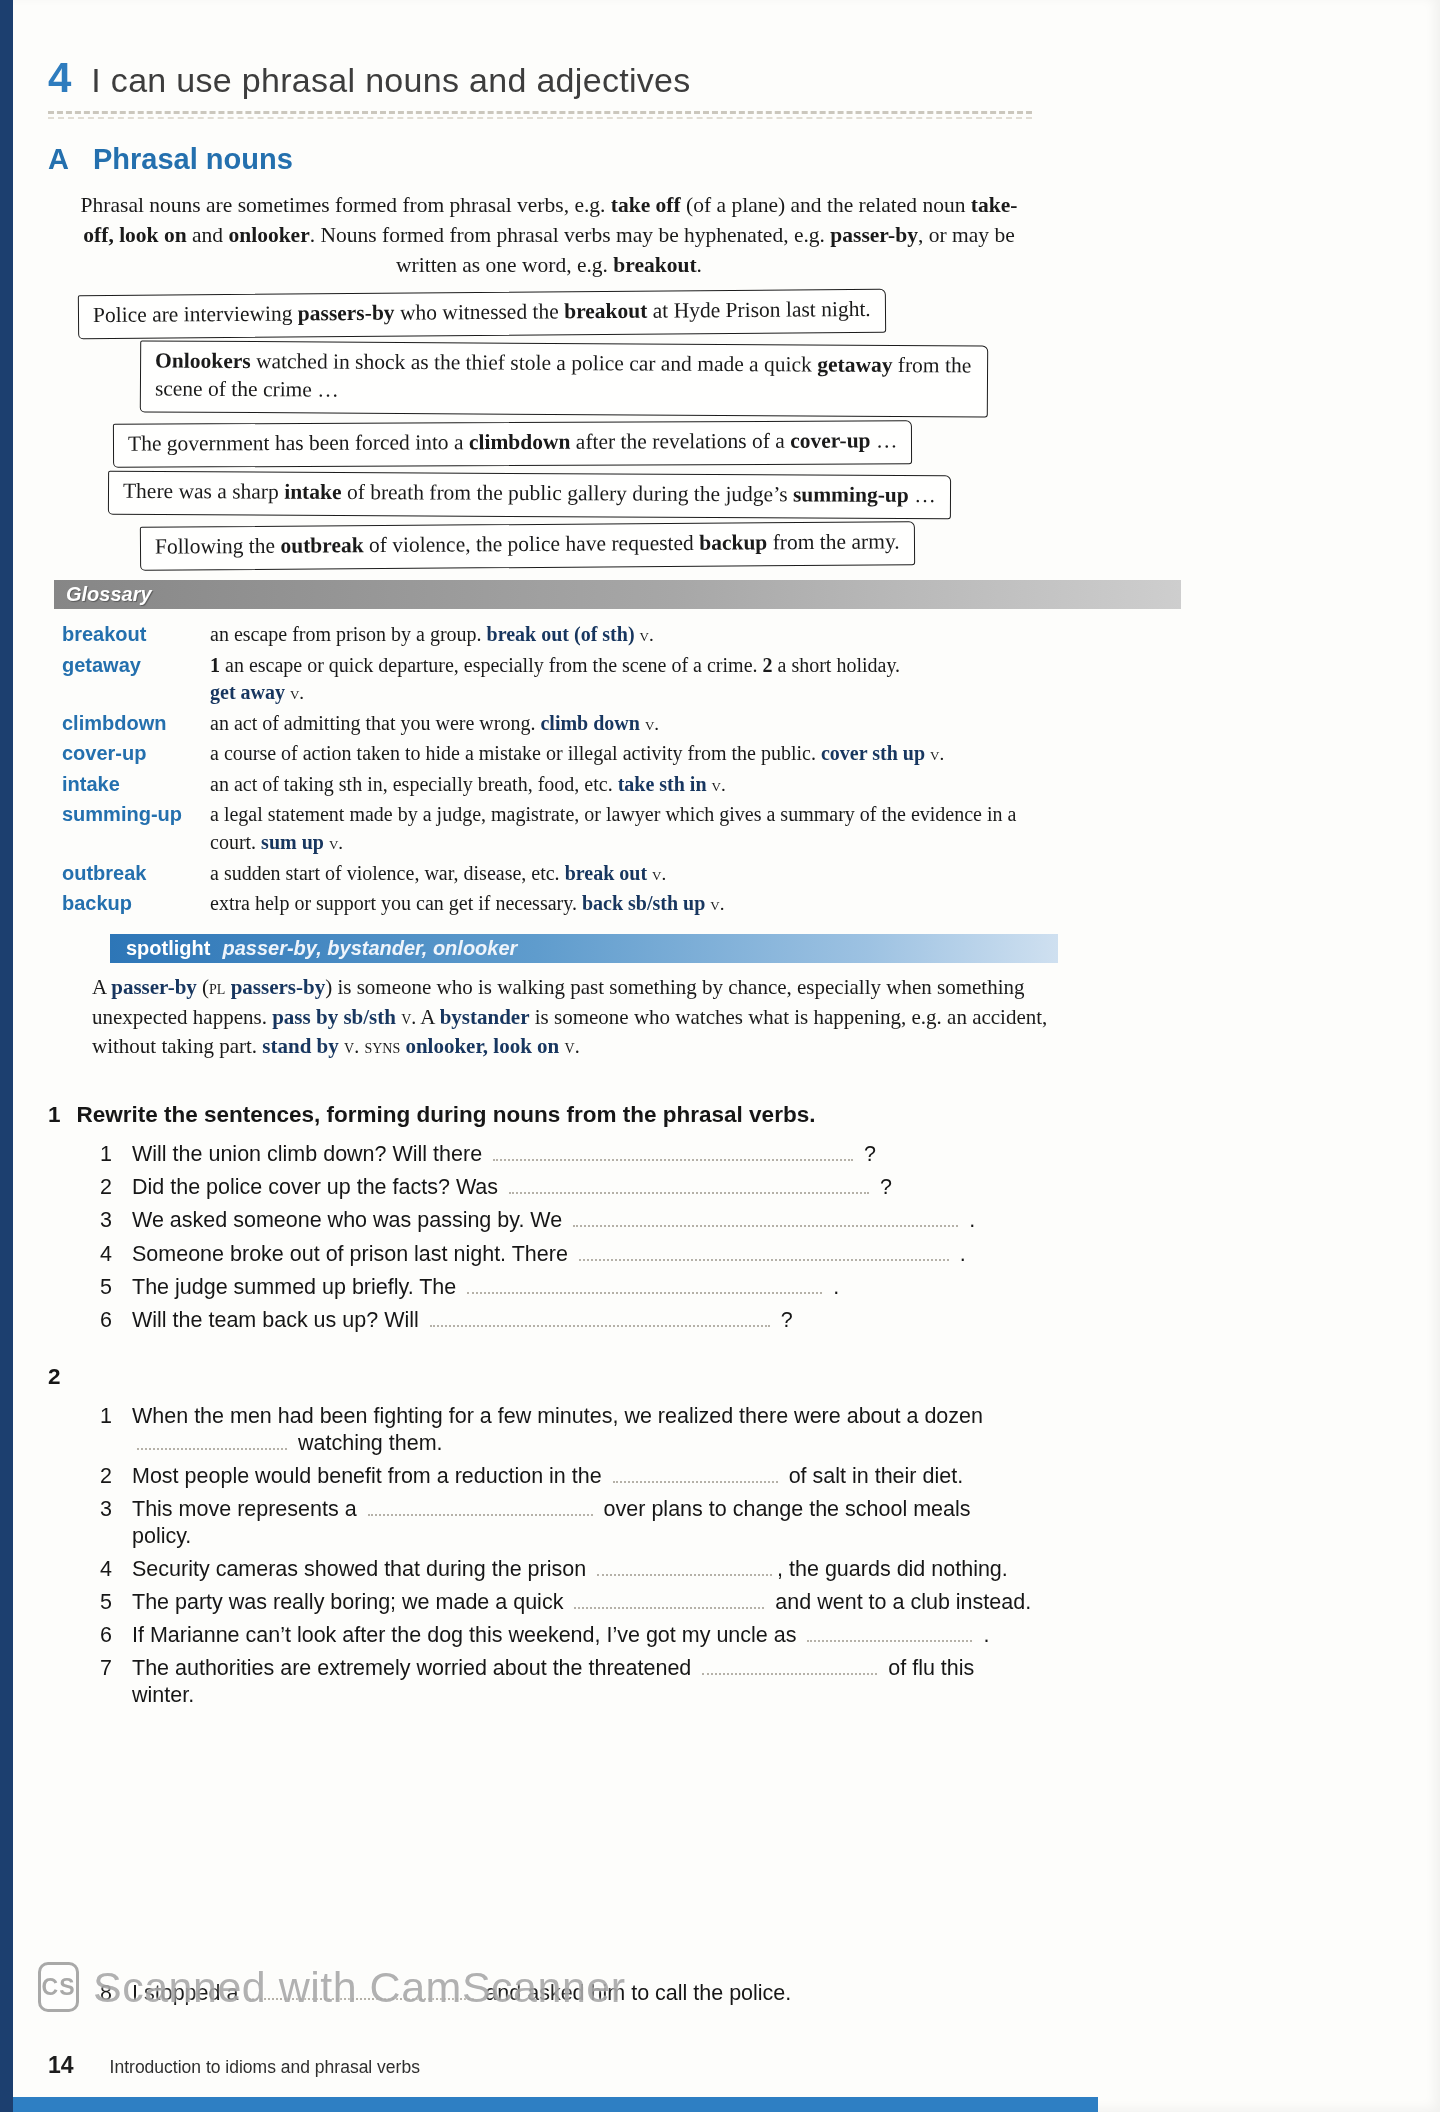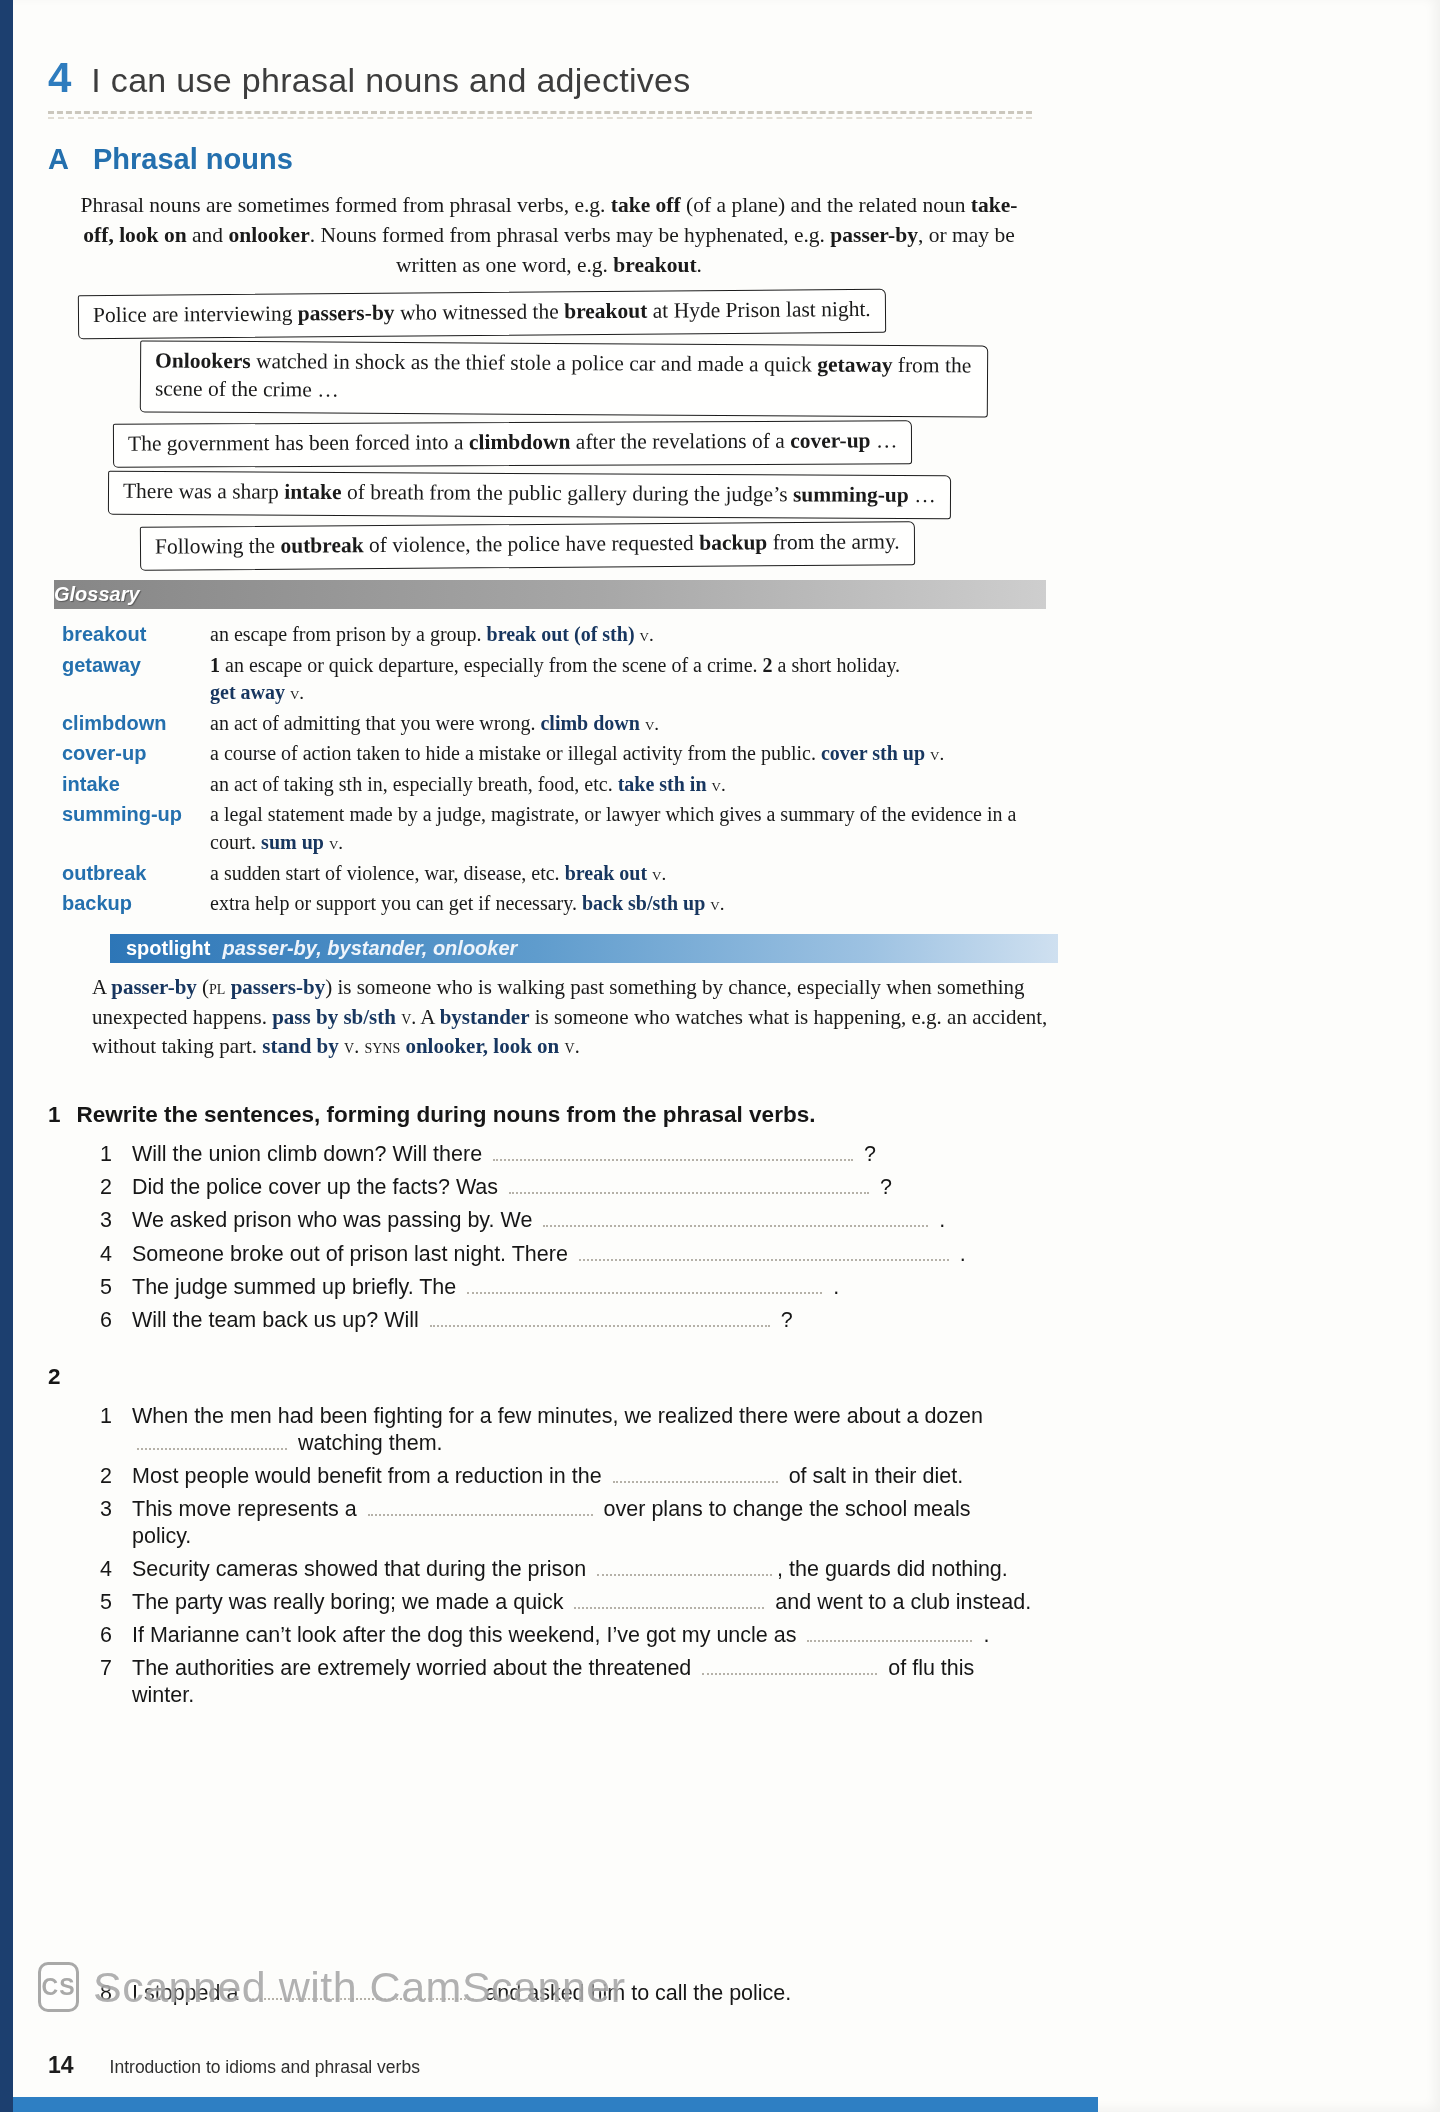--- a/index.html
+++ b/index.html
@@ -35,22 +35,22 @@
   .examples { margin-top:12px; }
   .box { border:1.6px solid #1c1c1c; border-radius:2px 6px 3px 5px; background:#fffffe;
     padding:6px 14px 8px; font-size:21.5px; line-height:1.3; width:max-content; max-width:900px; margin-bottom:7px; }
   .examples div.box:nth-of-type(1){ margin-left:30px; transform:rotate(-0.45deg); }
   .examples div.box:nth-of-type(2){ margin-left:92px; transform:rotate(0.35deg); max-width:848px; }
   .examples div.box:nth-of-type(3){ margin-left:65px; transform:rotate(-0.25deg); }
   .examples div.box:nth-of-type(4){ margin-left:60px; transform:rotate(0.3deg); }
   .examples div.box:nth-of-type(5){ margin-left:92px; transform:rotate(-0.4deg); }
 
   
-  .glossary-bar { margin-top:12px; margin-left:6px; width:992px; height:29px;
-    background:linear-gradient(90deg,#868686,#a7a7a7 55%,#cecece); display:flex; align-items:center; }
+  .glossary-bar { margin-top:12px; margin-left:6px; width:1127px; height:29px;
+    background:linear-gradient(90deg,#868686,#a7a7a7 55%,#cecece); display:flex; align-items:center; padding-left:12px; }
   .glossary-bar span { font-family:"Liberation Sans",sans-serif; font-weight:bold; font-style:italic;
     font-size:20px; color:#fff; text-shadow:1px 1px 1px #5a5a5a; }
   .glossary-entries { margin-top:12px; margin-left:14px; width:994px; }
   .g-row { display:grid; grid-template-columns:148px 1fr; margin-bottom:3px; }
   .g-term { font-family:"Liberation Sans",sans-serif; font-weight:bold; color:#2470ae; font-size:20px; padding-top:2px; }
   .g-def { font-size:20px; line-height:1.38; }
 
   
   .spotlight { margin-top:16px; margin-left:44px; }
   .spotlight-bar { margin-left:18px; width:948px; height:29px; display:flex; align-items:center; gap:12px;
@@ -199,21 +199,21 @@
             <span class="item-text"><span>Will the union climb down? Will there </span><span class="dots" style="width: 360px;"></span><span> ?</span></span>
           </div>
 
           <div class="ex-item">
             <span class="item-num">2</span>
             <span class="item-text"><span>Did the police cover up the facts? Was </span><span class="dots" style="width: 360px;"></span><span> ?</span></span>
           </div>
 
           <div class="ex-item">
             <span class="item-num">3</span>
-            <span class="item-text"><span>We asked prison who was passing by. We </span><span class="dots" style="width: 385px;"></span><span> .</span></span>
+            <span class="item-text"><span>We asked someone who was passing by. We </span><span class="dots" style="width: 385px;"></span><span> .</span></span>
           </div>
 
           <div class="ex-item">
             <span class="item-num">4</span>
             <span class="item-text"><span>Someone broke out of prison last night. There </span><span class="dots" style="width: 370px;"></span><span> .</span></span>
           </div>
 
           <div class="ex-item">
             <span class="item-num">5</span>
             <span class="item-text"><span>The judge summed up briefly. The </span><span class="dots" style="width: 355px;"></span><span> .</span></span>

